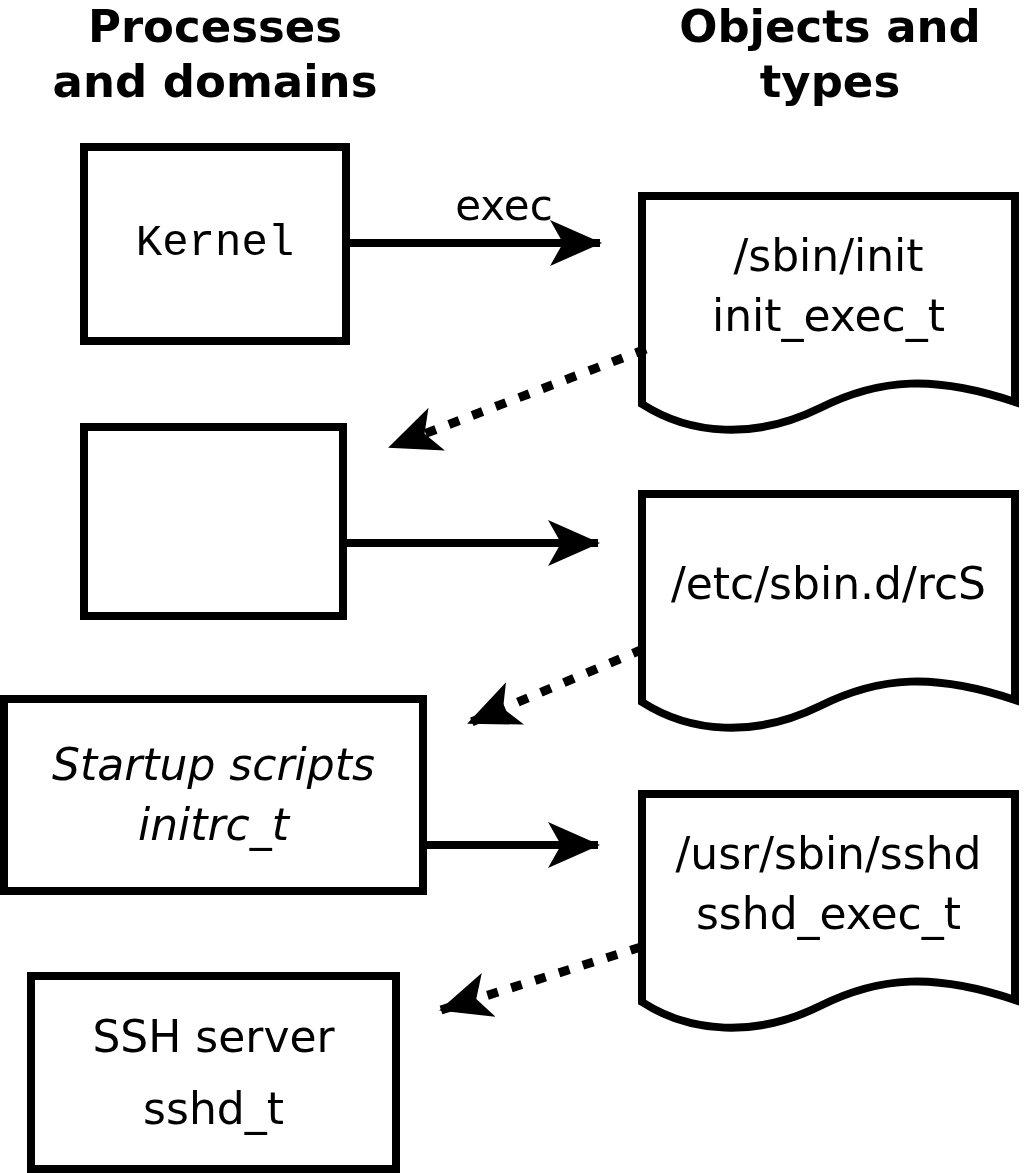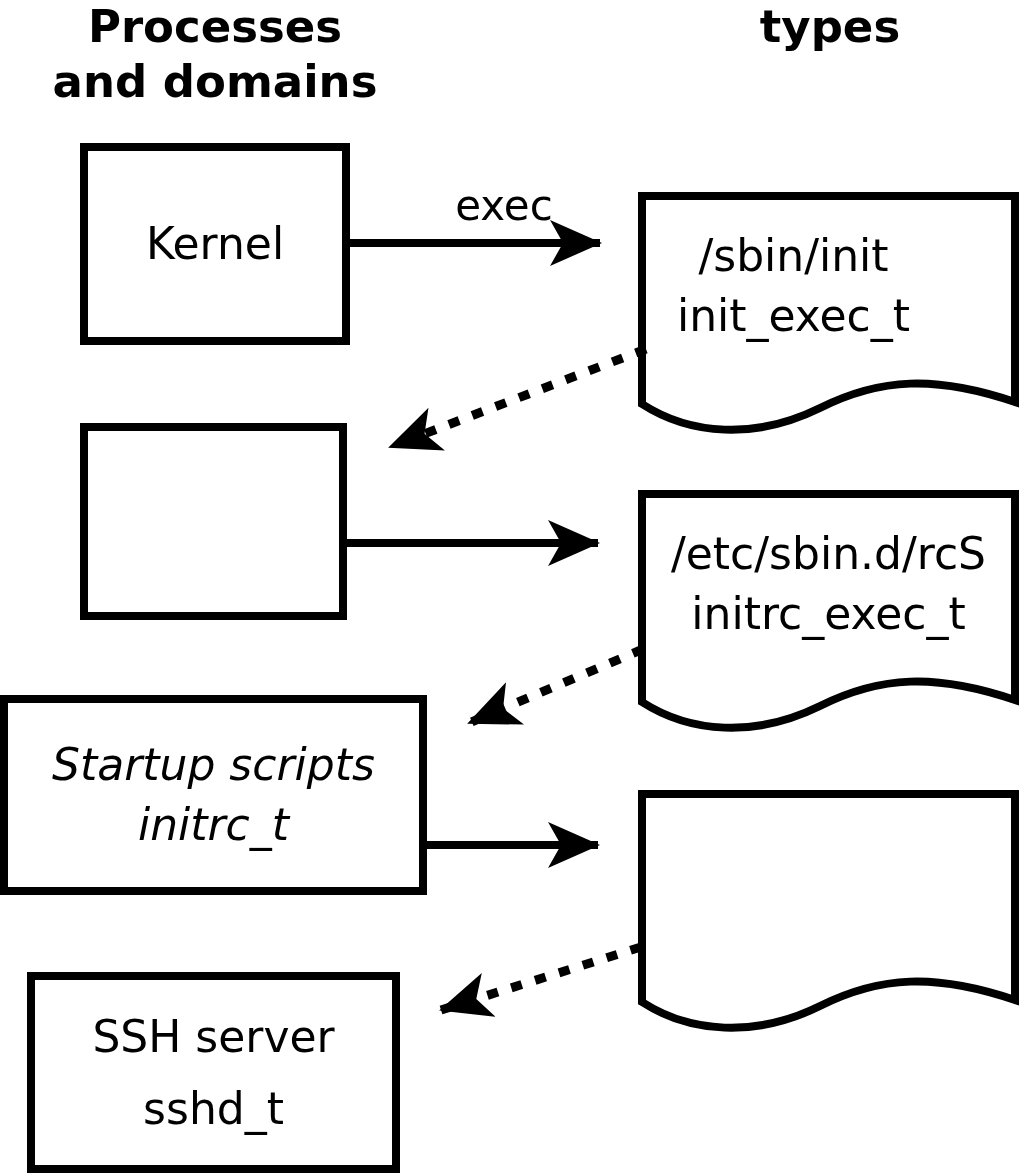--- a/index.html
+++ b/index.html
@@ -85,40 +85,44 @@
     <line x1="641" y1="947" x2="441" y2="1010" stroke="#000000" stroke-width="9" stroke-dasharray="11 14" marker-end="url(#arrowhead)"></line>
   </svg>
 
   <div class="label-layer">
 
     <div class="col-header" style="left:0; top:6; width:430px;">
       <div>Processes</div>
       <div>and domains</div>
     </div>
     <div class="col-header" style="left:645; top:6; width:370px; left:645px;">
+      <div>Objects and</div>
       <div>types</div>
     </div>
 
     <div class="edge-label" style="left:424px; top:185px; width:160px;">exec</div>
 
-    <div class="node-label" style="left:84px; top:147px; width:262px; height:194px;">
+    <div class="node-label" style="left:84px; top:147px; width:262px; height:194px;font-family:Liberation Mono, monospace;">
       <span>Kernel</span>
     </div>
     <div class="node-label" style="left:4px; top:699px; width:419px; height:192px;font-style:italic;">
       <span>Startup scripts</span>
       <span>initrc_t</span>
     </div>
     <div class="node-label" style="left:31px; top:976px; width:365px; height:193px;gap:12px;">
       <span>SSH server</span>
       <span>sshd_t</span>
     </div>
 
-    <div class="node-label" style="left:611px; top:200px; width:365px; height:172px;">
+    <div class="node-label" style="left:646px; top:200px; width:365px; height:172px;">
       <span>/sbin/init</span>
       <span>init_exec_t</span>
     </div>
     <div class="node-label" style="left:646px; top:498px; width:365px; height:172px;">
       <span>/etc/sbin.d/rcS</span>
-      <span>initrc_exec_t</span>
+    </div>
+    <div class="node-label" style="left:646px; top:798px; width:365px; height:172px;">
+      <span>/usr/sbin/sshd</span>
+      <span>sshd_exec_t</span>
     </div>
 
   </div>
 </div>
 
 </body></html>

